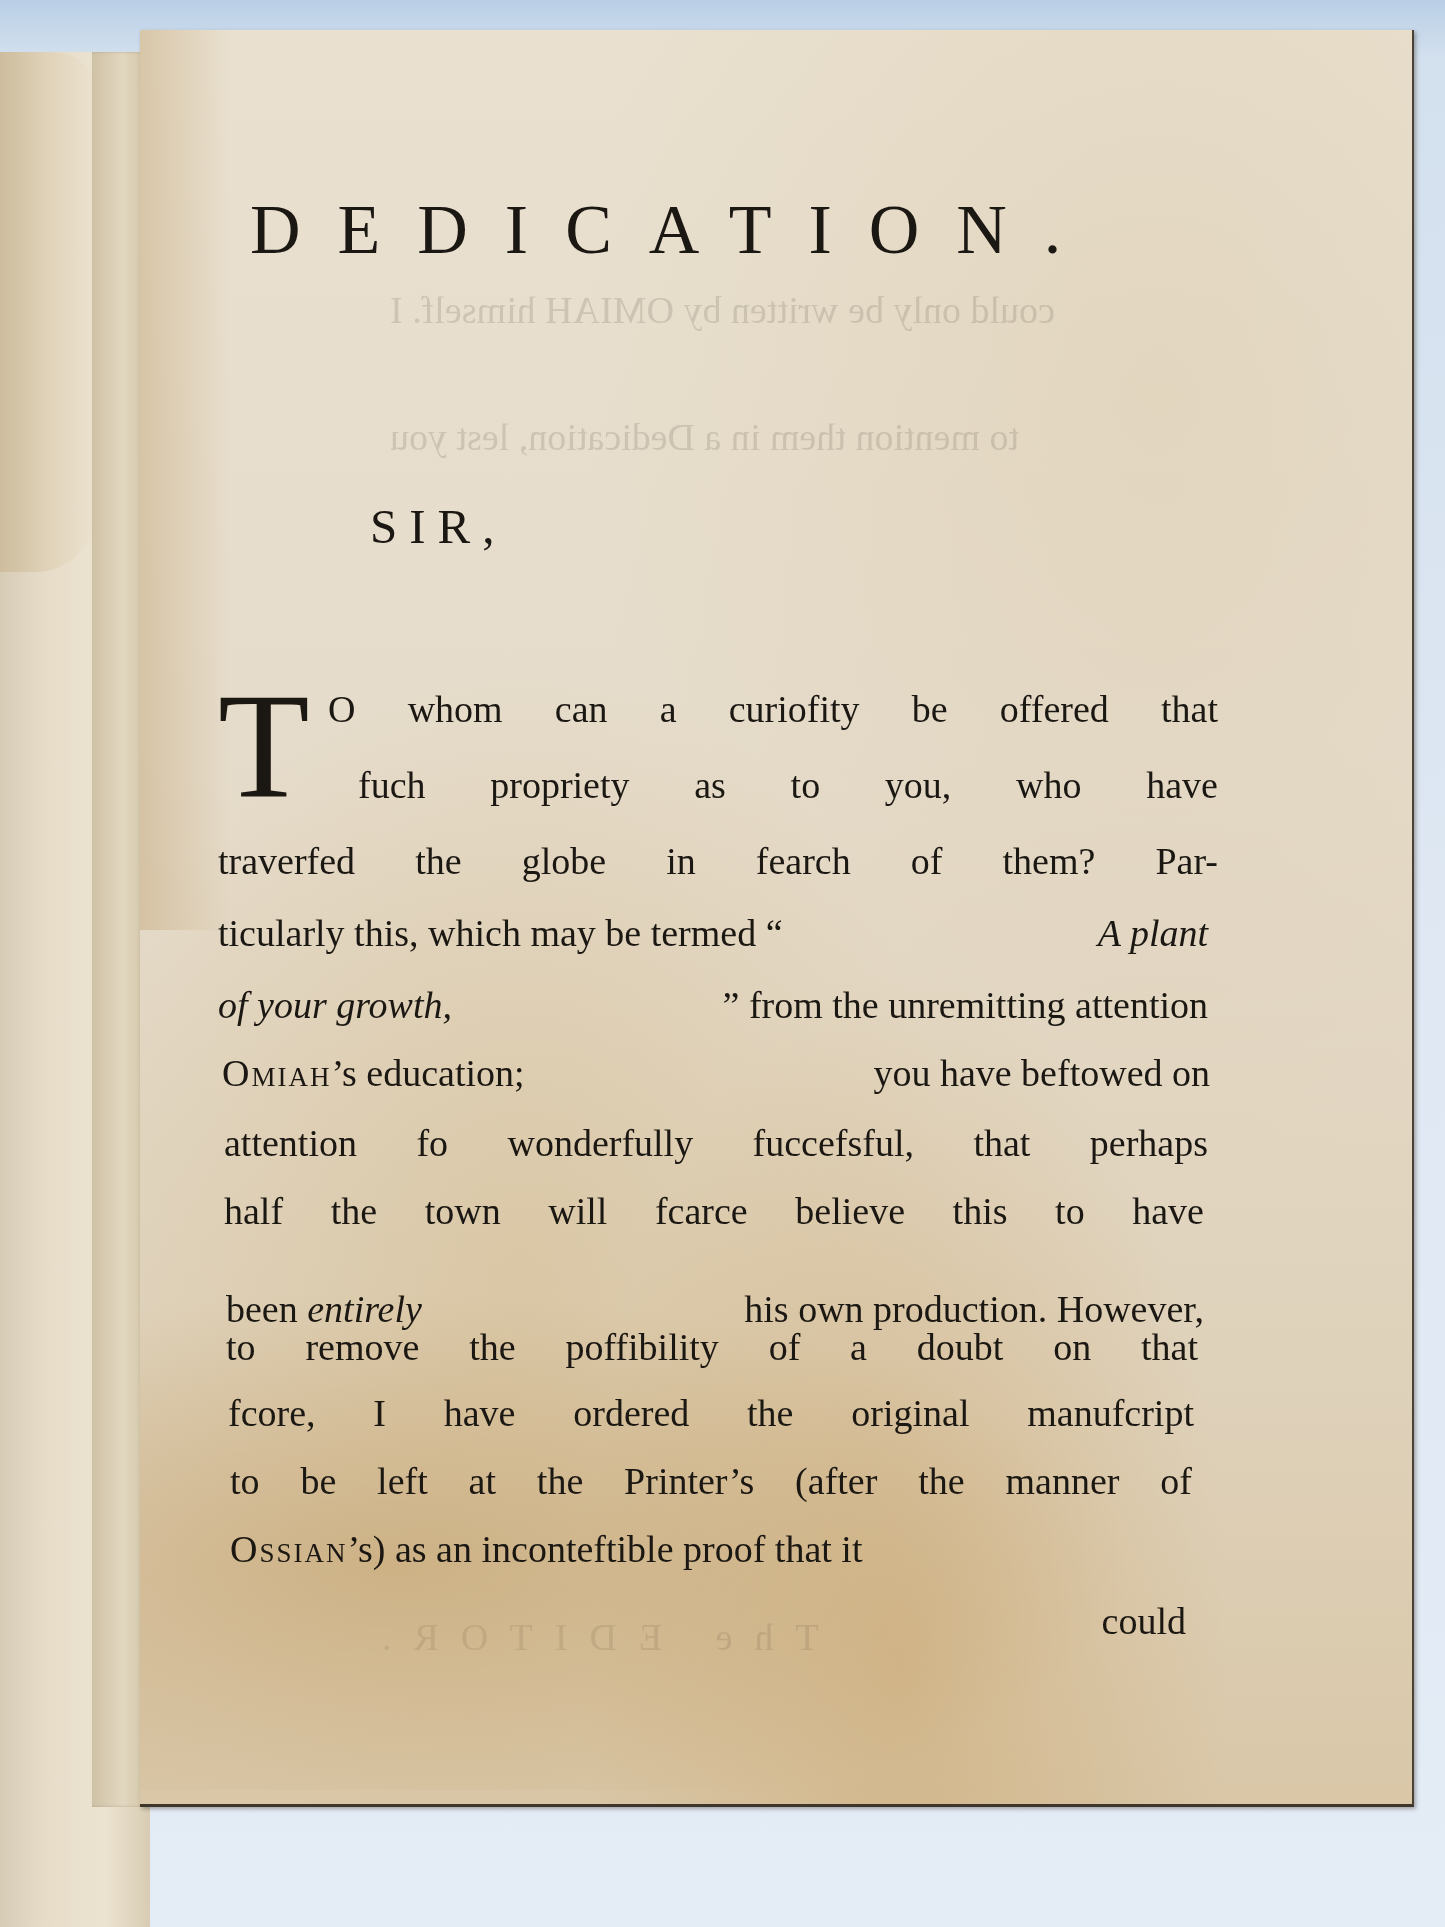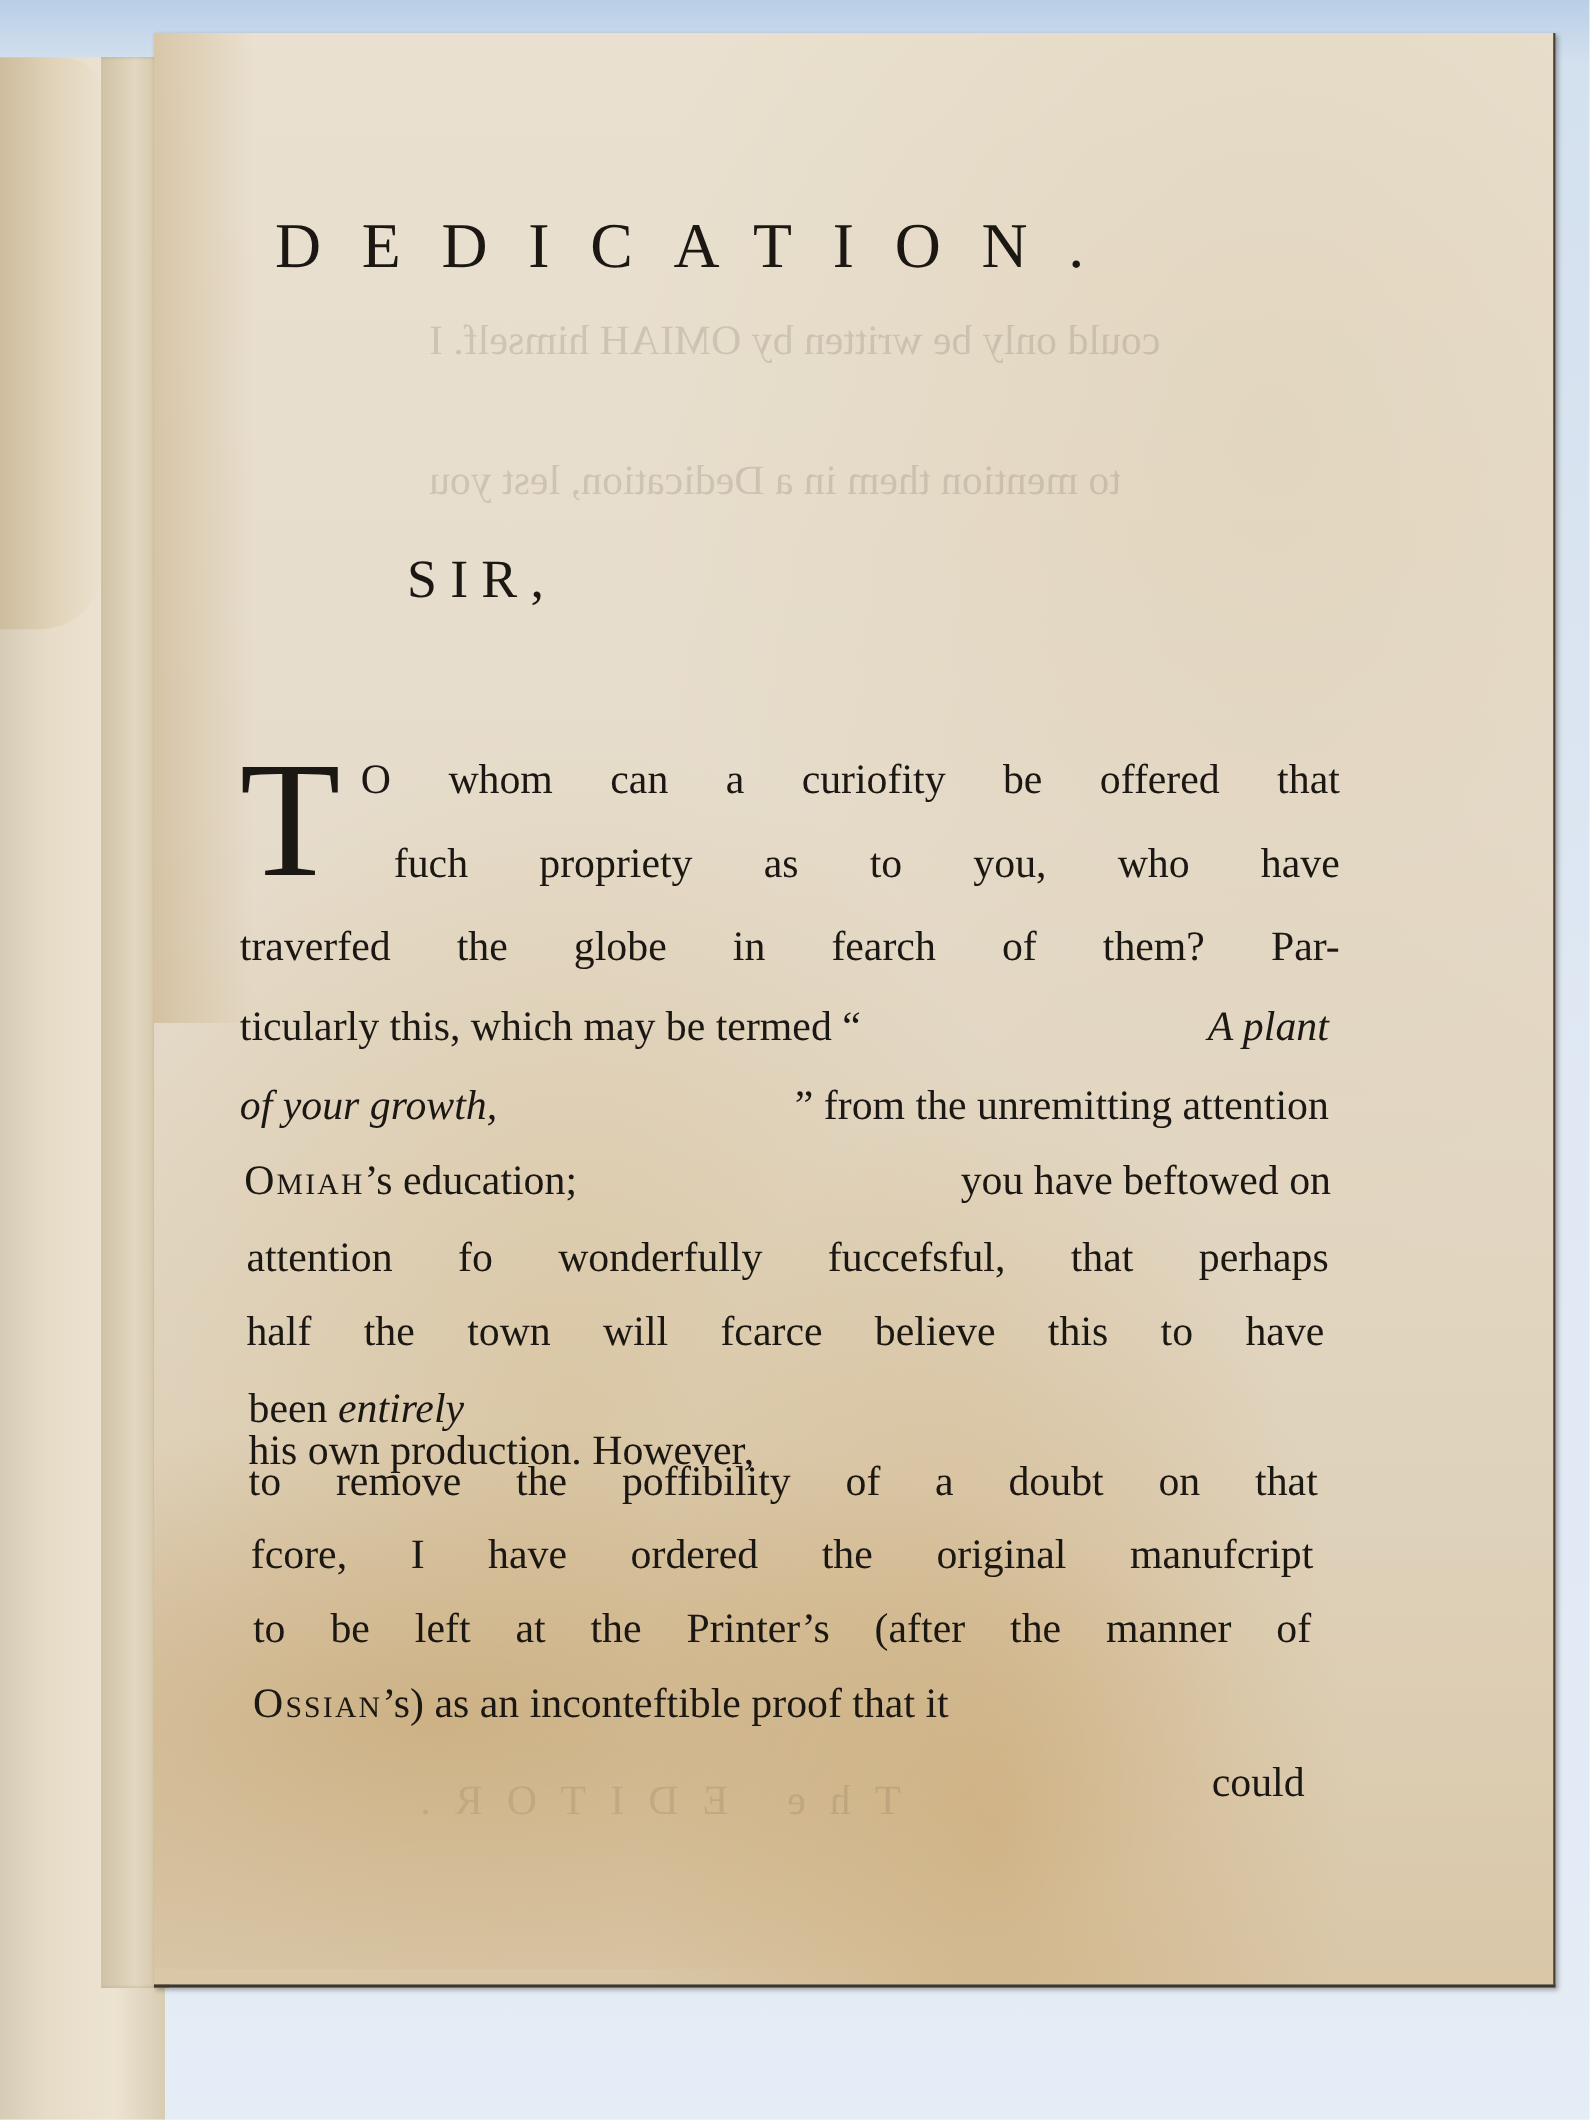--- a/index.html
+++ b/index.html
@@ -81,21 +81,21 @@
       top: 0;
       width: 100%;
       height: 100%;
       color: #1b1712;
     }
     .title {
       position: absolute;
       left: 110px;
       top: 165px;
       width: 1140px;
-      font-size: 58px;
+      font-size: 70px;
       letter-spacing: 37px;
       line-height: 1;
       white-space: nowrap;
       font-weight: normal;
     }
     .addressee {
       position: absolute;
       left: 192px;
       top: 358px;
       font-size: 46px;
@@ -241,21 +241,21 @@
           <span class="w">the</span>
           <span class="w">town</span>
           <span class="w">will</span>
           <span class="w">fcarce</span>
           <span class="w">believe</span>
           <span class="w">this</span>
           <span class="w">to</span>
           <span class="w">have</span>
         </div>
 
-      <div class="line" style="top:584px; left:8px; width:978px;flex-direction:column;">
+      <div class="line" style="top:612px; left:8px; width:978px;">
         <span class="w"><span>been</span> <span class="ital">entirely</span></span>
         <span class="w"><span>his  own  production.  However,</span></span>
       </div>
 
       <div class="line" style="top:650px; left:8px; width:972px;">
           <span class="w">to</span>
           <span class="w">remove</span>
           <span class="w">the</span>
           <span class="w">poffibility</span>
           <span class="w">of</span>

